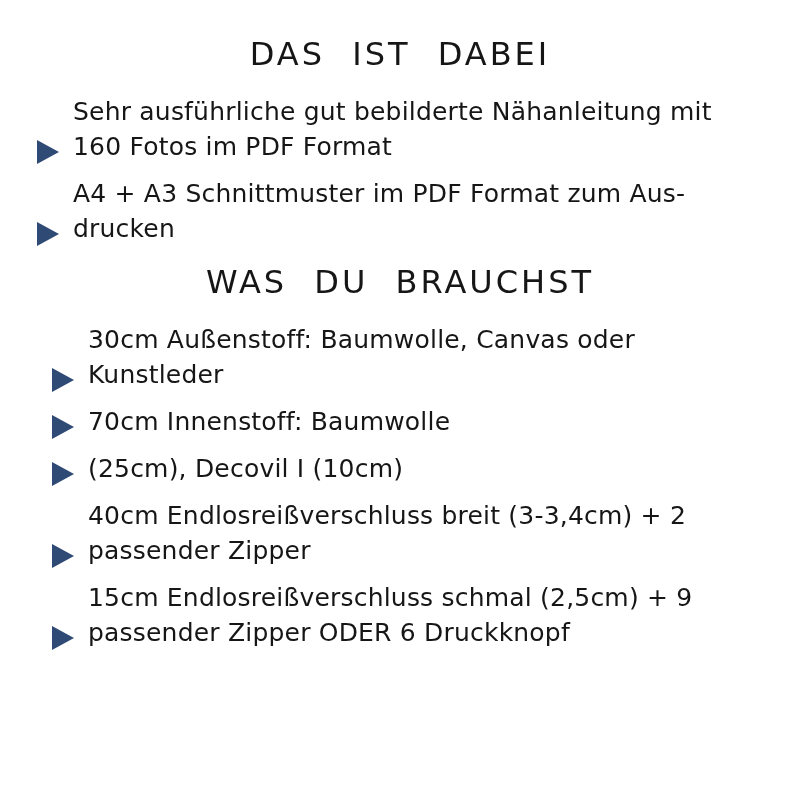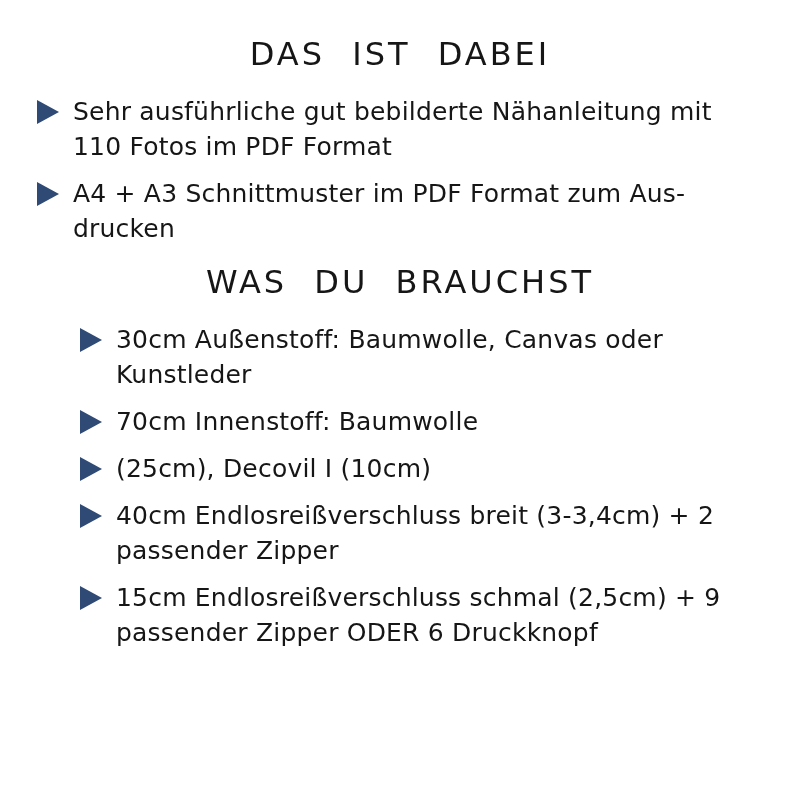--- a/index.html
+++ b/index.html
@@ -31,24 +31,24 @@
     white-space: nowrap;
   }
   .section-title.second {
     margin-top: 16px;
   }
   .list {
     list-style: none;
     margin-top: 20px;
   }
   .list-1 { padding-left: 37px; }
-  .list-2 { padding-left: 80px; }
+  .list-2 { padding-left: 52px; }
   .item {
     display: flex;
-    align-items: flex-start;
+    align-items: flex-end;
     margin-bottom: 12px;
   }
   .bullet {
     flex: 0 0 auto;
     width: 0;
     height: 0;
     border-top: 12px solid transparent;
     border-bottom: 12px solid transparent;
     border-left: 22px solid var(--bullet-color);
     margin-top: 6px;
@@ -66,21 +66,21 @@
 
 <div class="sheet">
 
   <h1 class="section-title">DAS IST DABEI</h1>
 
   <ul class="list list-1">
     <li class="item">
       <span class="bullet"></span>
       <div class="item-text">
         <div>Sehr ausführliche gut bebilderte Nähanleitung mit</div>
-        <div>110 Fotos im PDF Format</div>
+        <div>160 Fotos im PDF Format</div>
       </div>
     </li>
     <li class="item">
       <span class="bullet"></span>
       <div class="item-text">
         <div>A4 + A3 Schnittmuster im PDF Format zum Aus-</div>
         <div>drucken</div>
       </div>
     </li>
   </ul>

